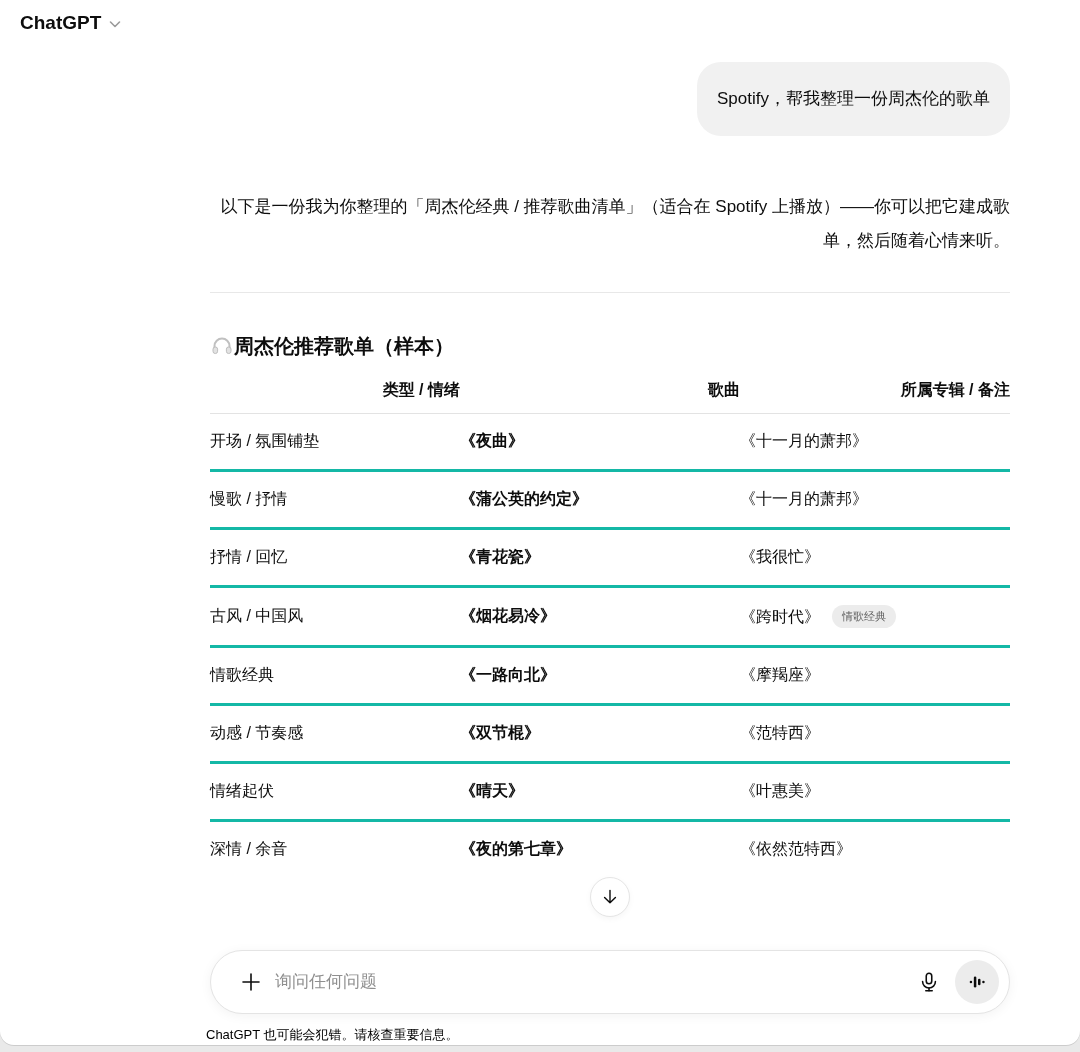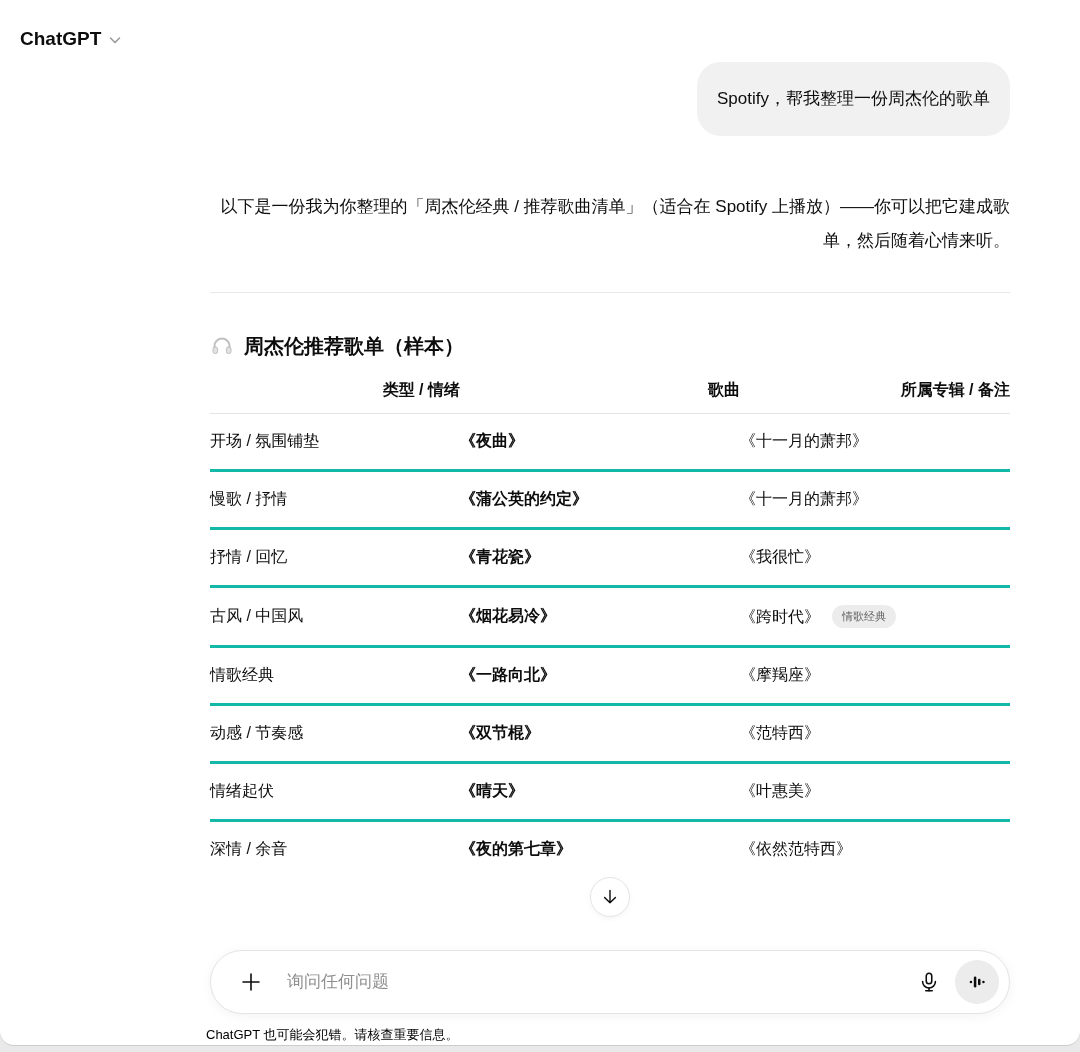--- a/index.html
+++ b/index.html
@@ -14,21 +14,21 @@
     position: relative;
     width: 1080px; height: 1045px;
     background: #ffffff;
     border-radius: 0 0 14px 14px;
     box-shadow: 0 1px 0 rgba(0,0,0,0.12);
     overflow: hidden;
   }
 
   
   .topbar {
-    position: absolute; top: 24px; left: 14px;
+    position: absolute; top: 8px; left: 14px;
     display: flex; align-items: center; gap: 6px;
     padding: 4px 6px; border-radius: 8px; cursor: pointer;
   }
   .app-title { font-size: 19px; font-weight: 600; color: #0d0d0d; }
   .chevron-icon { display: flex; align-items: center; margin-top: 2px; }
 
   
   .column { position: absolute; left: 210px; top: 0; width: 800px; }
 
   .user-row { display: flex; justify-content: flex-end; margin-top: 62px; }
@@ -50,21 +50,21 @@
   }
 
   .divider {
     border: none;
     border-top: 1px solid #e8e8e8;
     margin-top: 34px;
   }
 
   .playlist-heading {
     margin-top: 39px;
-    display: flex; align-items: center; gap: 10px;
+    display: flex; align-items: center; gap: 0;
     font-size: 20px; font-weight: 700; line-height: 28px;
   }
   .headphones-icon { display: flex; align-items: center; }
 
   
   table.songs {
     margin-top: 14px;
     width: 100%;
     border-collapse: collapse;
     table-layout: fixed;
@@ -125,21 +125,21 @@
   }
   .plus-button {
     width: 32px; height: 32px;
     display: flex; align-items: center; justify-content: center;
     cursor: pointer; flex: 0 0 auto;
   }
   .composer-input {
     flex: 1;
     border: none; outline: none;
     font-size: 17px;
-    margin-left: 20px;
+    margin-left: 8px;
     color: #0d0d0d;
     background: transparent;
     font-family: inherit;
   }
   .composer-input::placeholder { color: #8f8f8f; opacity: 1; }
   .mic-button {
     width: 36px; height: 36px;
     display: flex; align-items: center; justify-content: center;
     cursor: pointer; flex: 0 0 auto; margin-right: 8px;
   }

